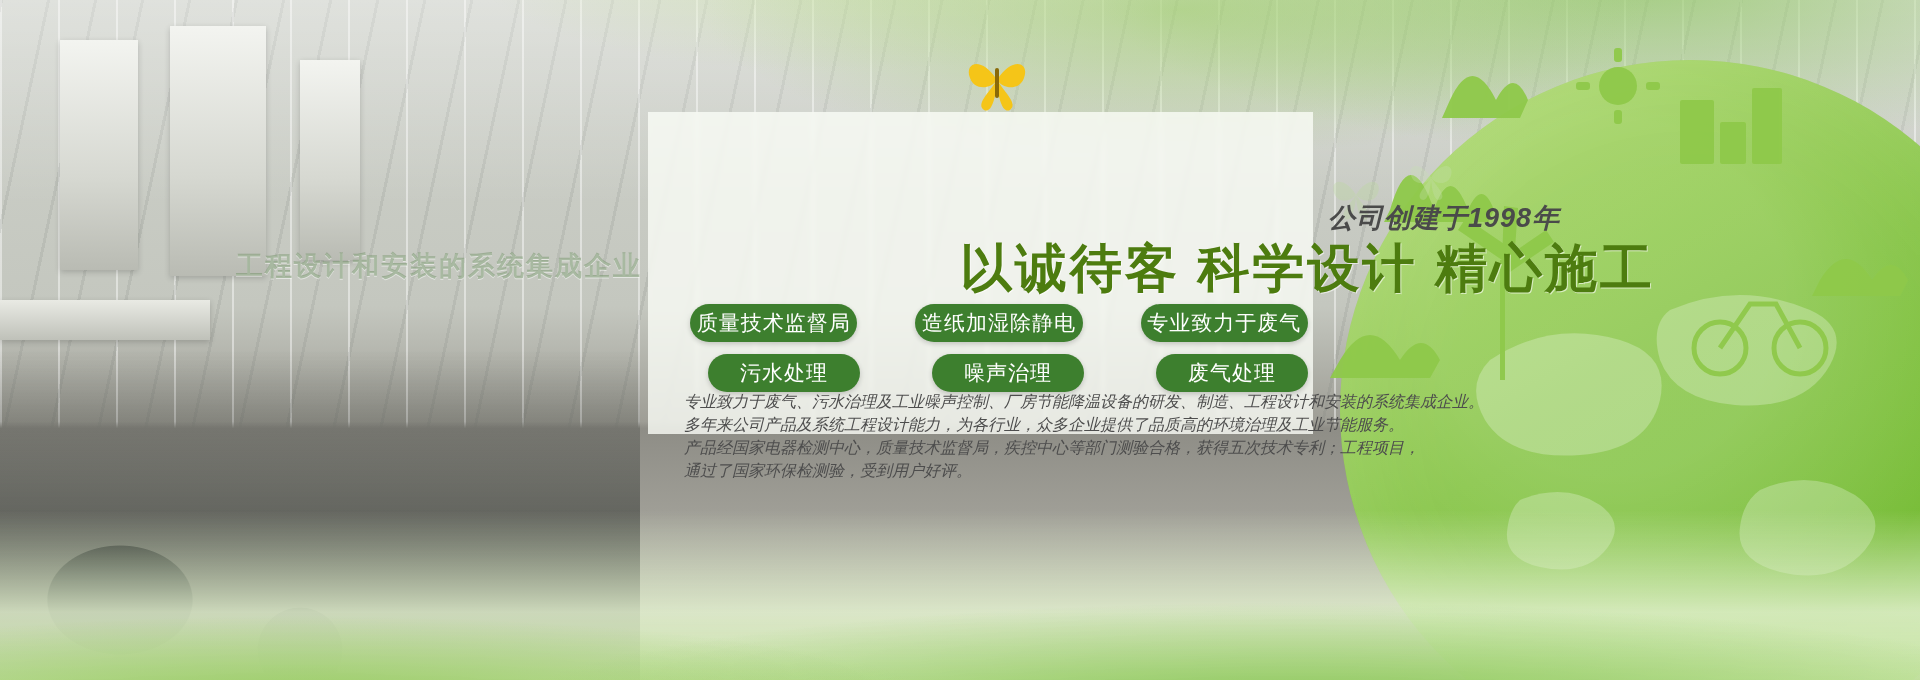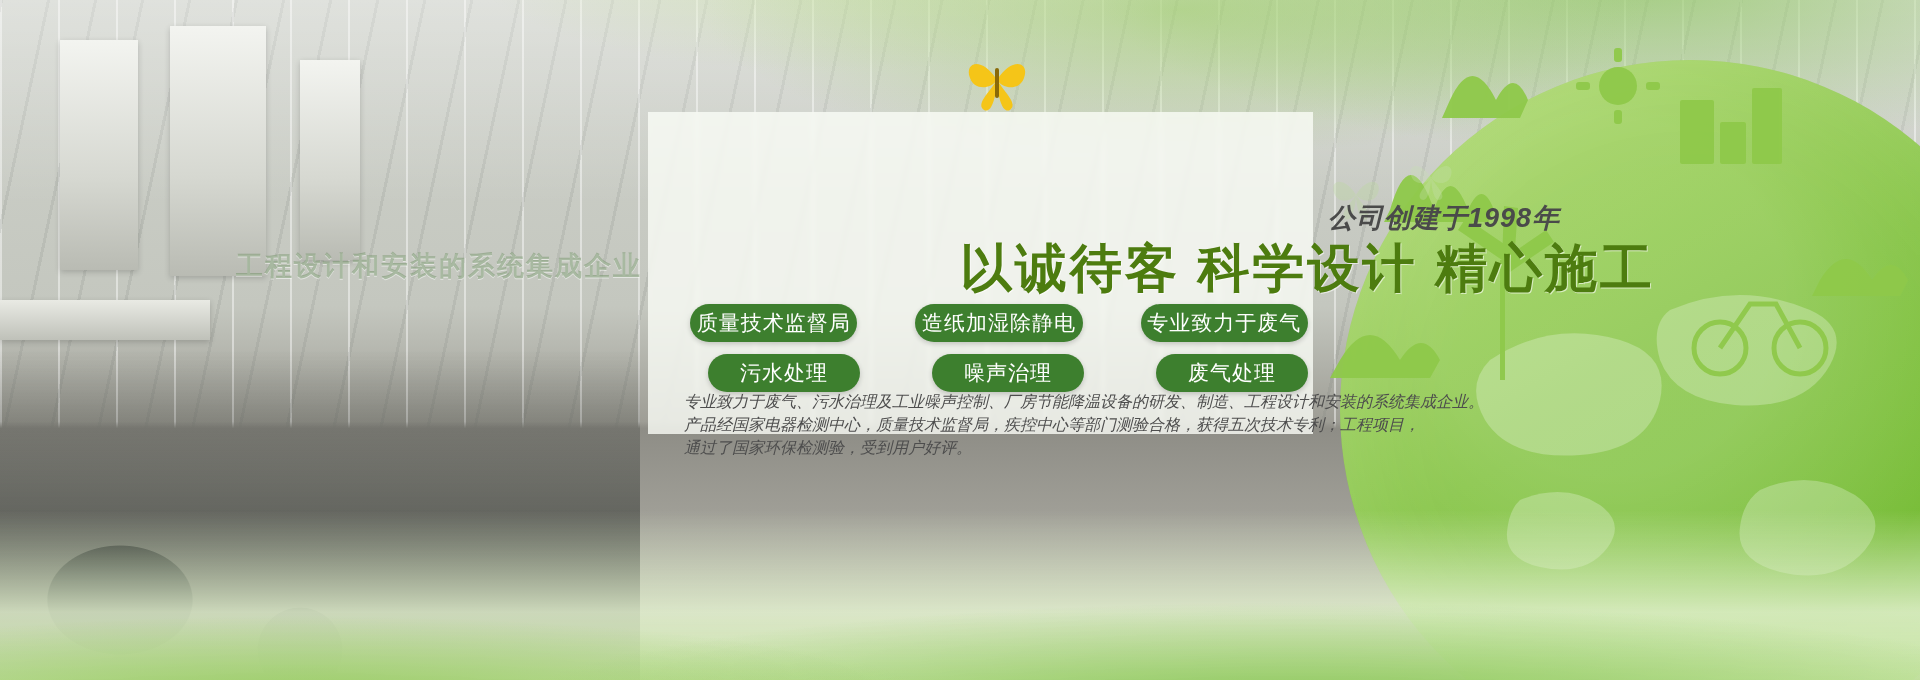--- a/index.html
+++ b/index.html
@@ -288,19 +288,20 @@
       </div>
       <div class="pill-row">
         <span class="pill">污水处理</span>
         <span class="pill">噪声治理</span>
         <span class="pill">废气处理</span>
       </div>
     </div>
 
     <div class="paragraph">
       <div>专业致力于废气、污水治理及工业噪声控制、厂房节能降温设备的研发、制造、工程设计和安装的系统集成企业。</div>
+      <div>多年来公司产品及系统工程设计能力，为各行业，众多企业提供了品质高的环境治理及工业节能服务。</div>
       <div>产品经国家电器检测中心，质量技术监督局，疾控中心等部门测验合格，获得五次技术专利；工程项目，</div>
       <div>通过了国家环保检测验，受到用户好评。</div>
     </div>
   </div>
 
   <div class="wash-bottom"></div>
 </div>
 
 </body></html>

